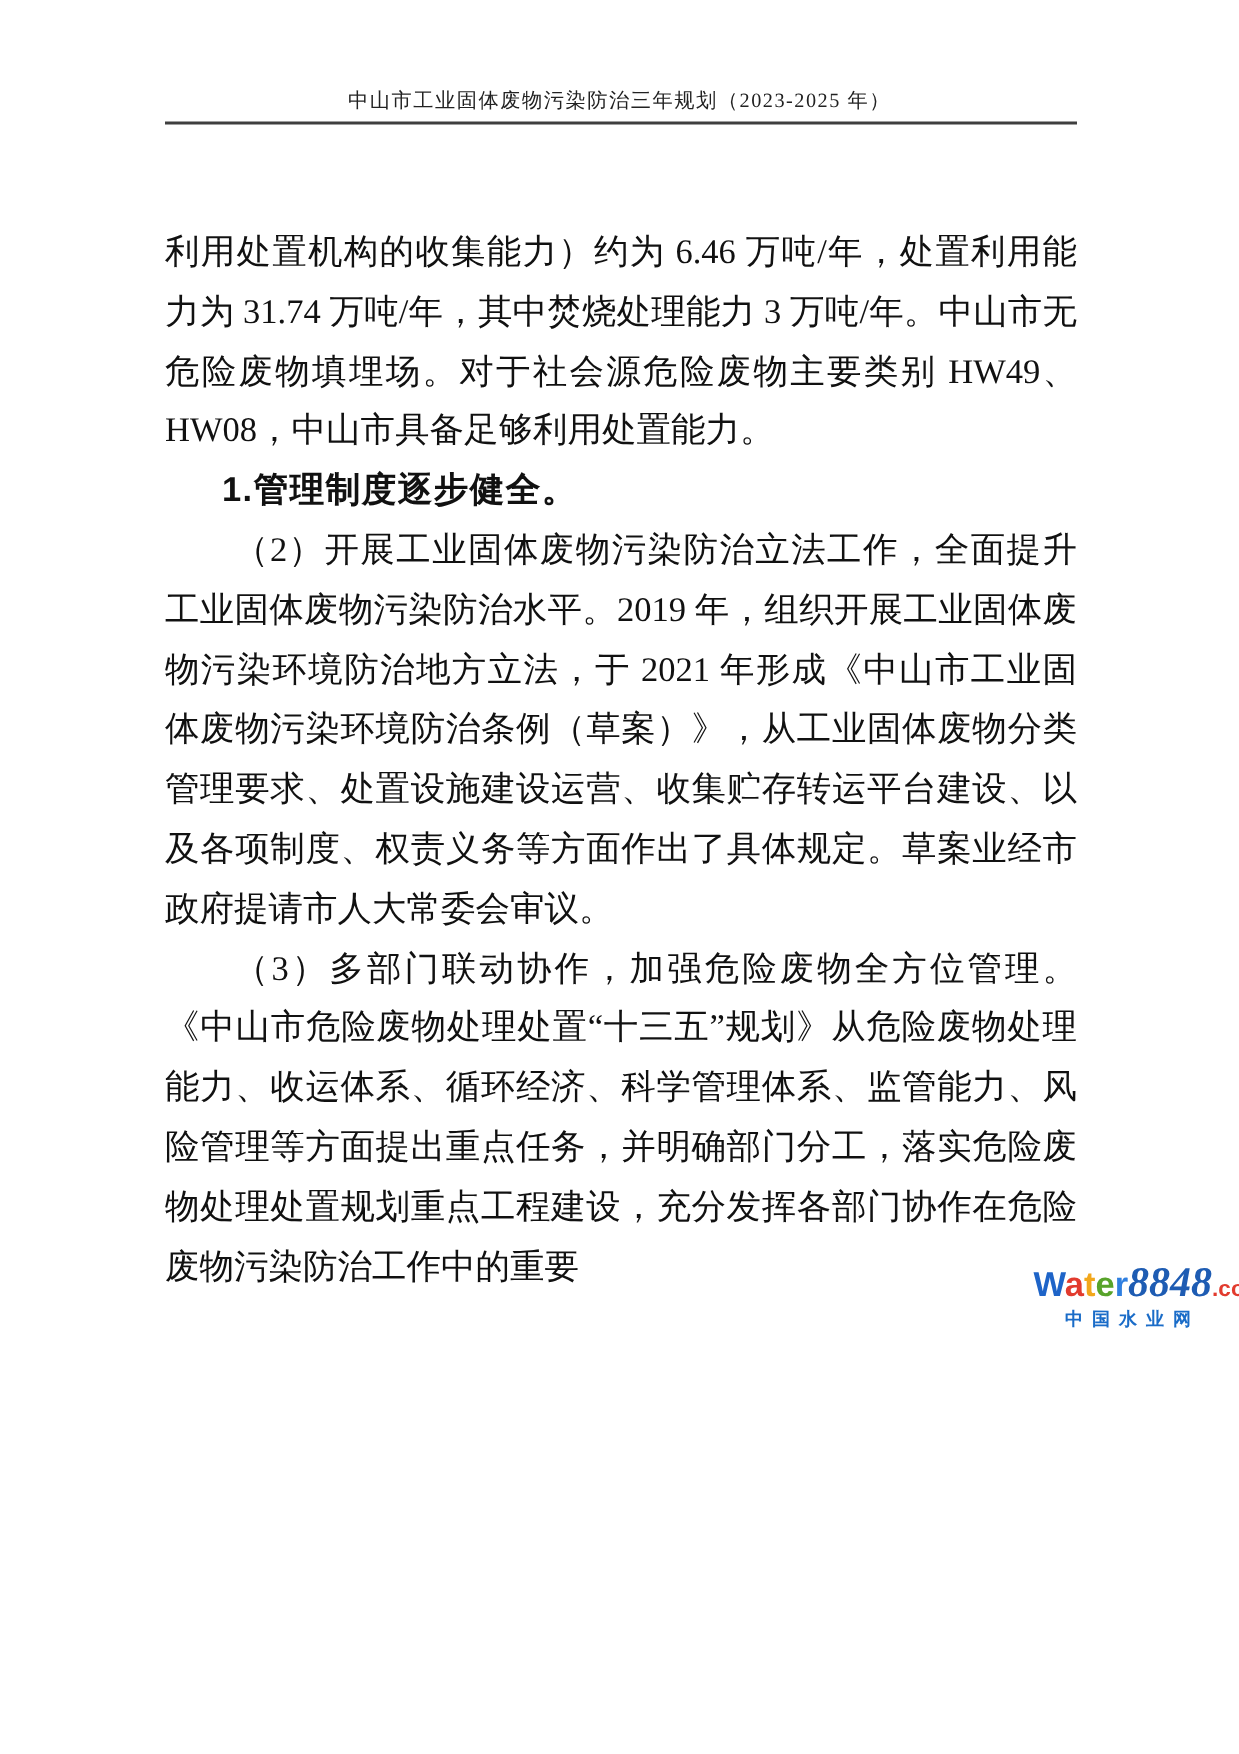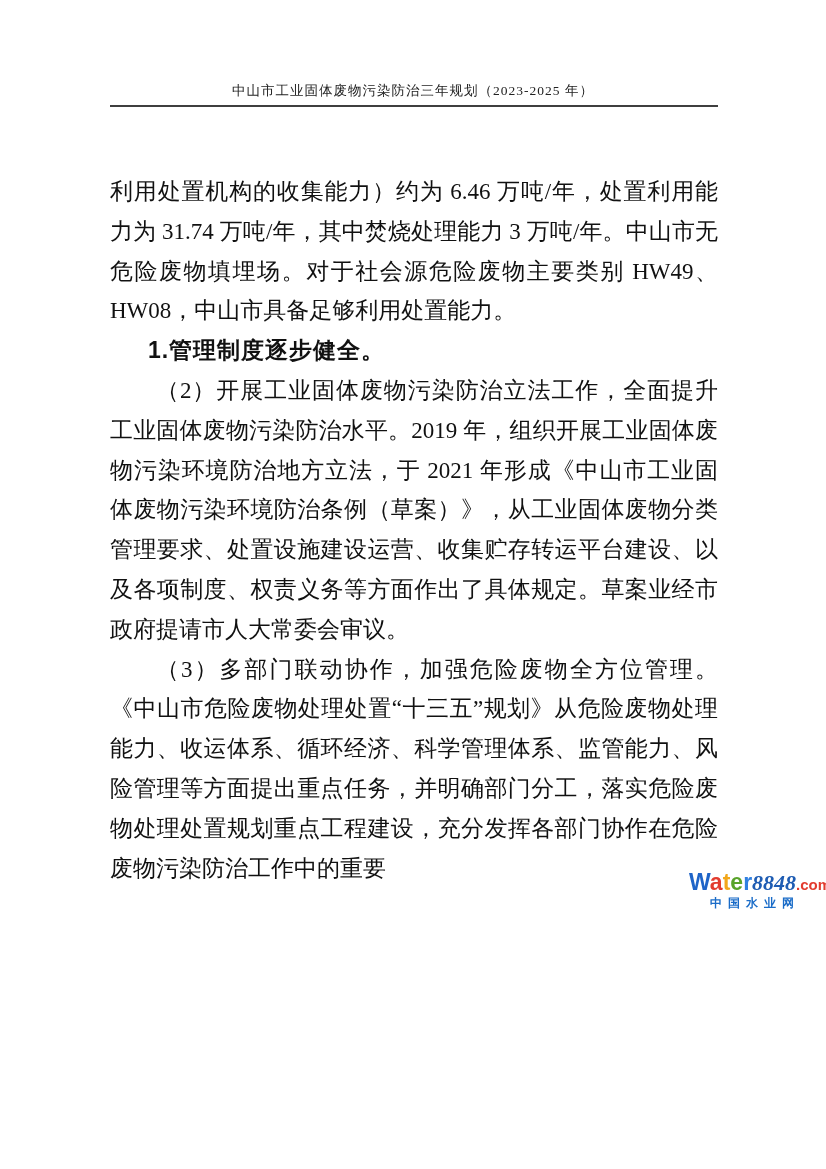--- a/index.html
+++ b/index.html
@@ -3,21 +3,20 @@
 <meta charset="utf-8">
 <style>
   html,body{margin:0;padding:0;background:#ffffff;}
   .page{
     position:relative;
     width:826px;height:893px;
     background:#ffffff;
     overflow:hidden;
     font-family:"Liberation Serif","DejaVu Serif",serif;
     color:#1a1a1a;
-    margin-top:24px;
   }
   .header-title{
     position:absolute;top:58px;left:0;width:826px;
     text-align:center;
     font-size:13.5px;
     letter-spacing:1px;
     color:#222222;
   }
   .header-rule{
     position:absolute;top:81px;left:110px;
@@ -54,21 +53,21 @@
   }
   .logo-word{font-weight:bold;font-size:23px;letter-spacing:0px;}
   .lw{color:#1e64c8;}
   .la{color:#e23b2e;}
   .lt{color:#f2a71b;}
   .le{color:#58a32a;}
   .lr{color:#2f7fe0;}
   .l8848{
     color:#1e5cb3;
     font-family:"Liberation Serif","DejaVu Serif",serif;
-    font-style:italic;font-weight:bold;font-size:22px;
+    font-style:italic;font-weight:bold;font-size:28px;
   }
   .lcom{color:#e23b2e;font-size:15px;font-weight:bold;}
   .logo-sub{
     margin-top:3px;
     font-family:"Liberation Sans","DejaVu Sans",sans-serif;
     font-weight:bold;
     font-size:12px;
     letter-spacing:6px;
     color:#1a6cc8;
     white-space:nowrap;

